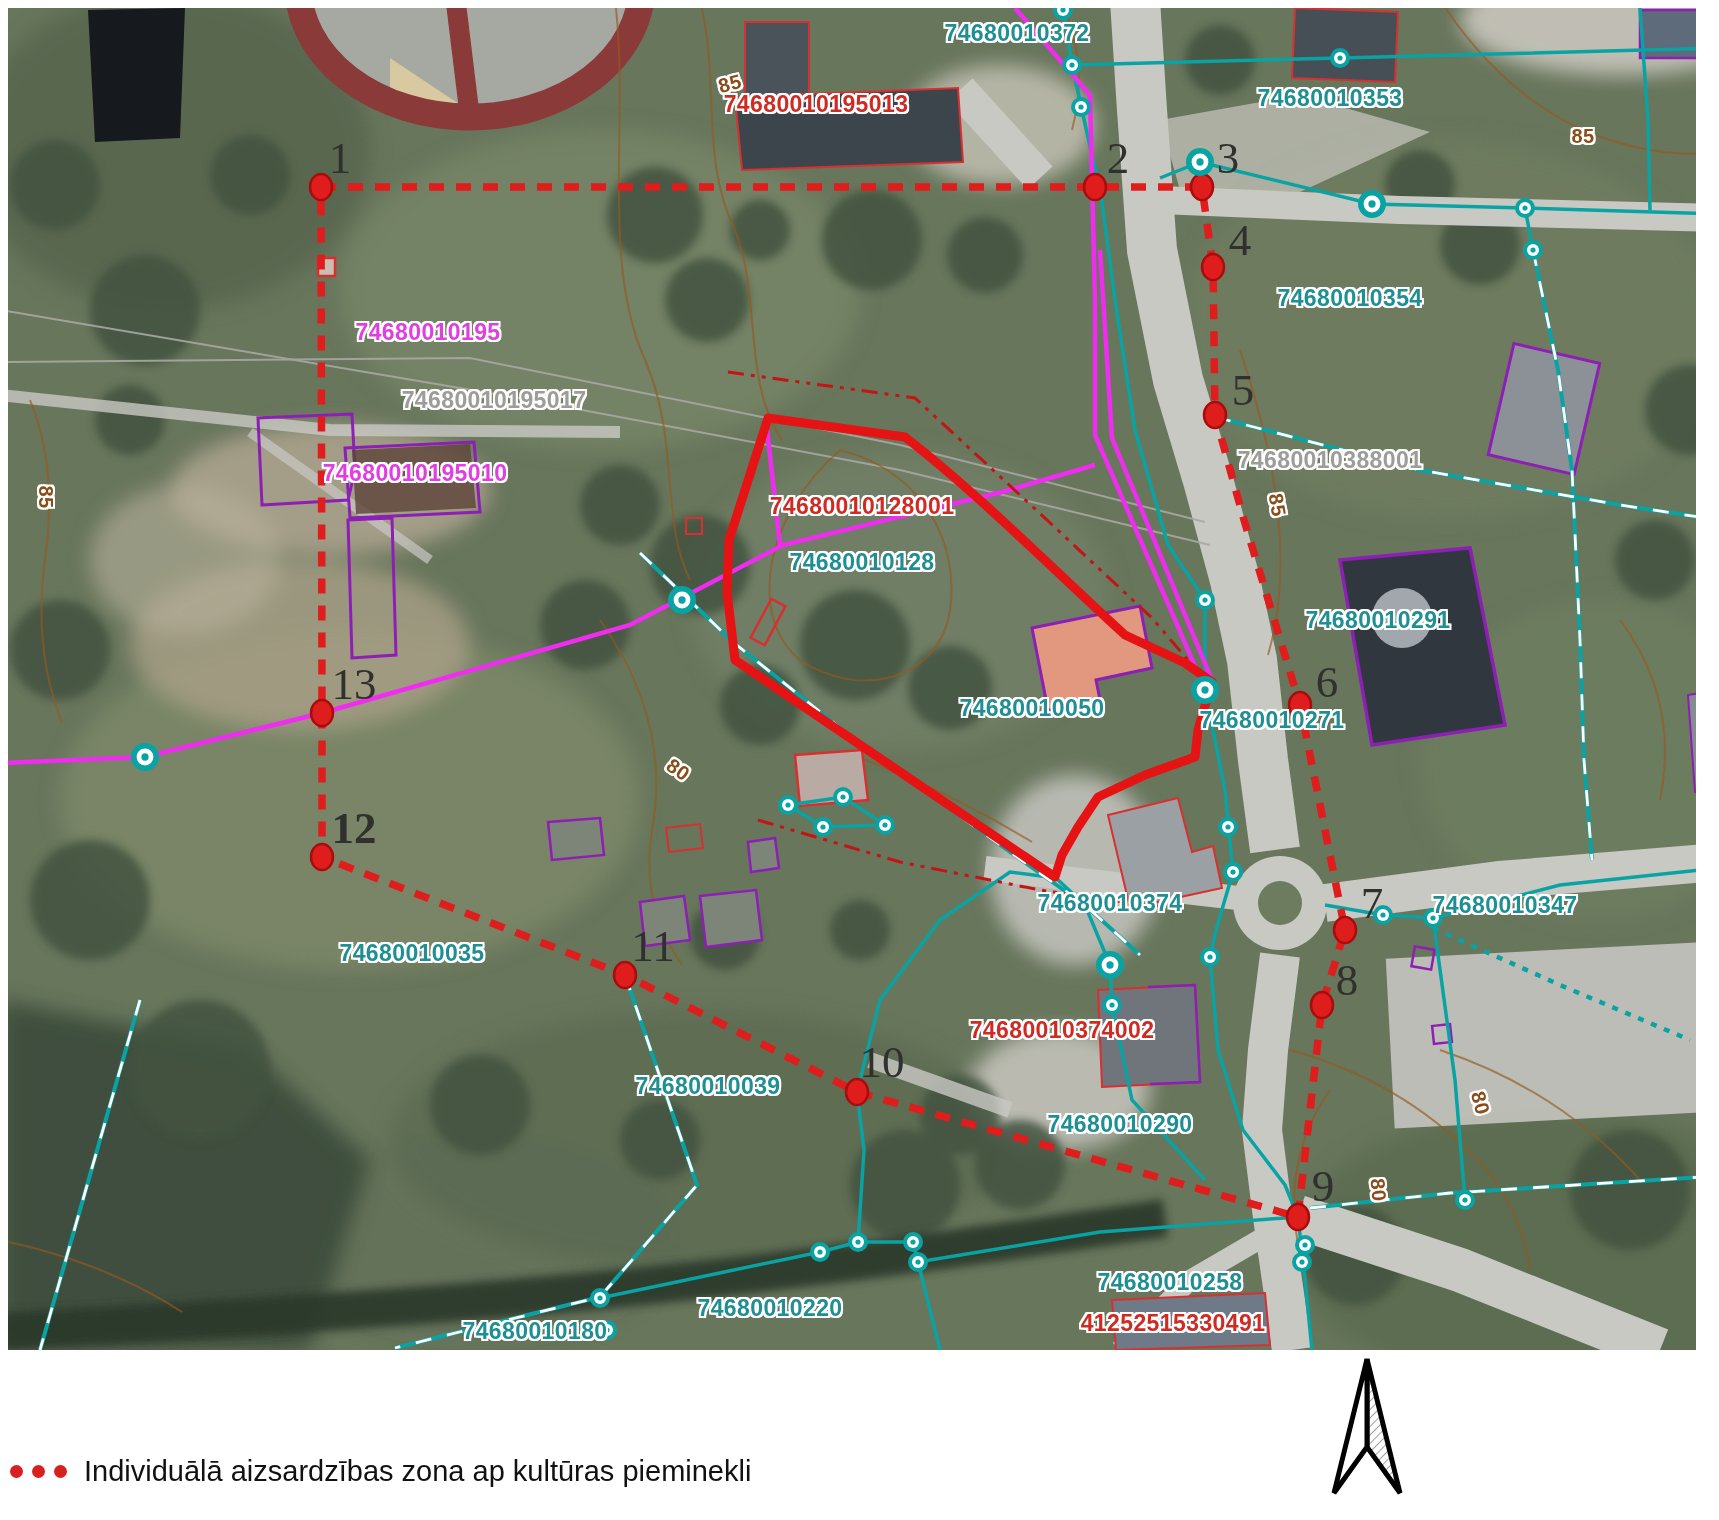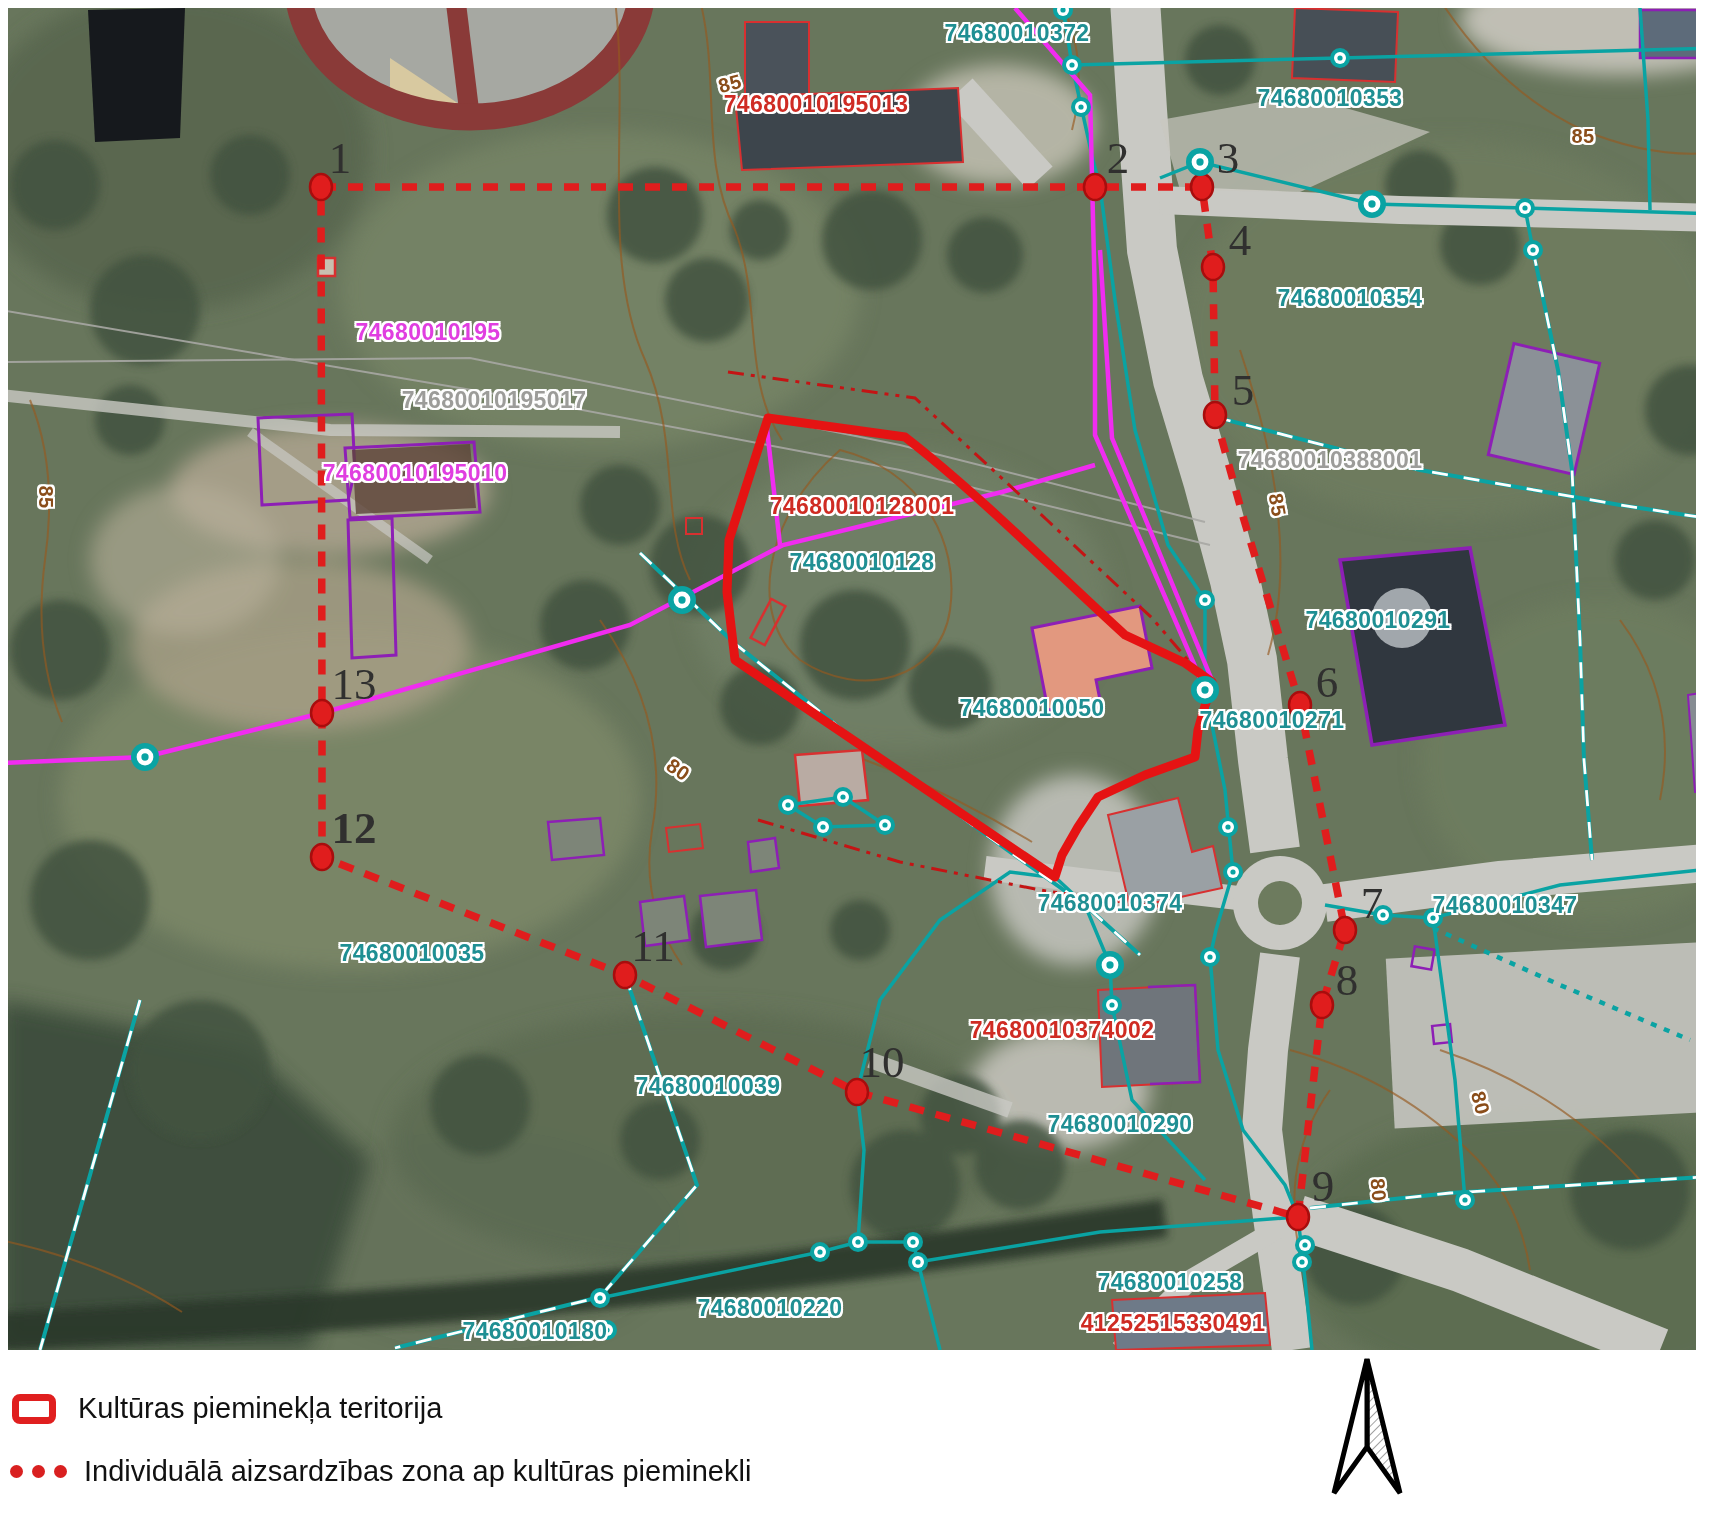--- a/index.html
+++ b/index.html
@@ -400,24 +400,20 @@
         <div class="vnum" style="left: 1347px; top: 980px;">8</div>
         <div class="vnum" style="left: 1323px; top: 1186px;">9</div>
         <div class="vnum" style="left: 882px; top: 1062px;">10</div>
         <div class="vnum" style="left: 653px; top: 946px;">11</div>
         <div class="vnum" style="left: 354px; top: 828px; font-weight: bold;">12</div>
         <div class="vnum" style="left: 354px; top: 684px;">13</div>
       </div>
   </div>
 
   <div id="legend-zone">
-    <div class="legend-row" style="left:12px;top:42px;">
-      <div class="mon-icon"></div>
-      <div class="legend-text" style="margin-left:22px;">Kultūras pieminekļa teritorija</div>
-    </div>
     <div class="legend-row" style="left:10px;top:105px;">
       <div class="zone-icon">
         <div class="zone-dot"></div>
           <div class="zone-dot"></div>
           <div class="zone-dot"></div>
       </div>
       <div class="legend-text" style="margin-left:17px;">Individuālā aizsardzības zona ap kultūras pieminekli</div>
     </div>
 
     <svg width="90" height="150" style="position:absolute;left:1322px;top:5px;">

